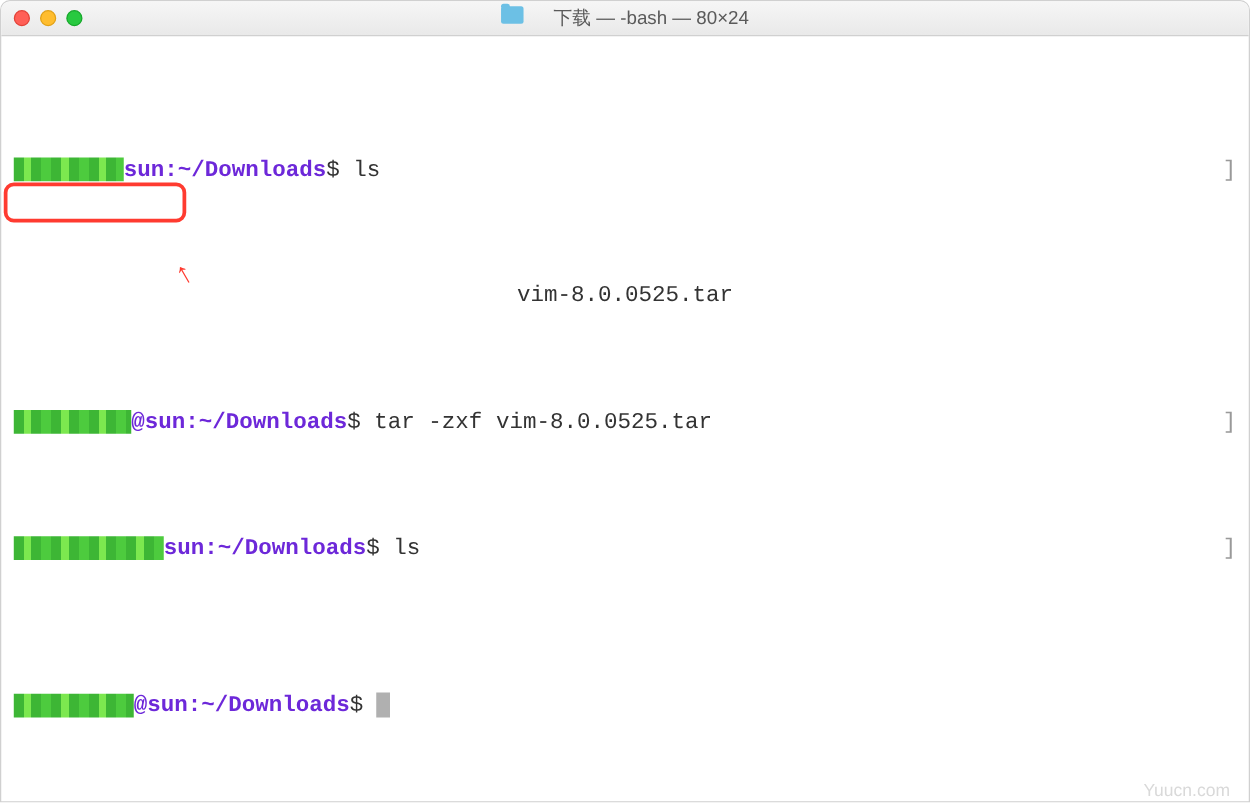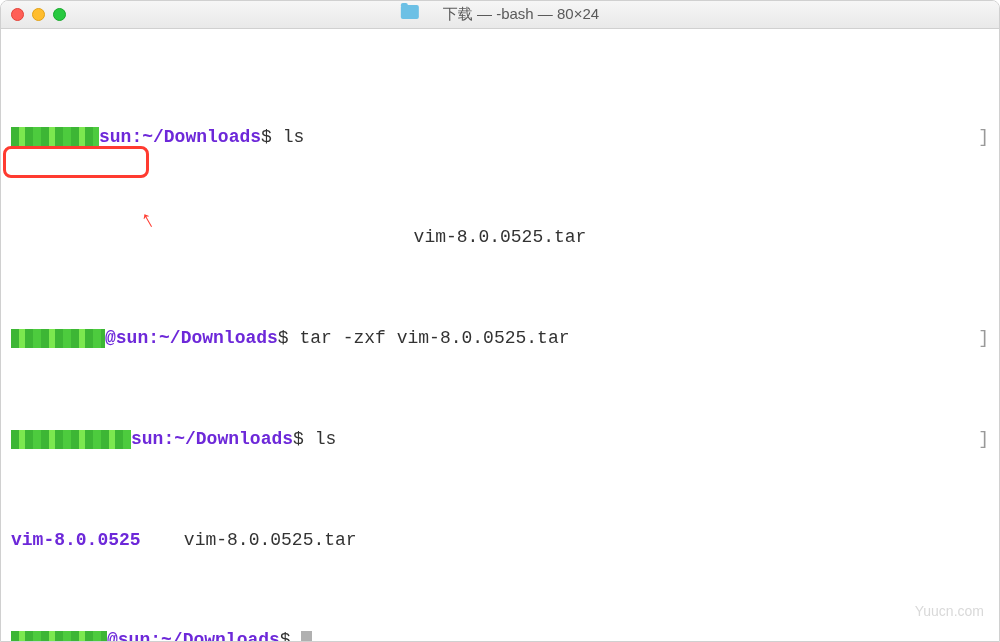--- a/index.html
+++ b/index.html
@@ -108,21 +108,21 @@
       height: 20px;
       background: #b0b0b0;
       vertical-align: middle;
     }
     .right-bracket {
       color: #999;
       float: right;
     }
     .watermark {
       position: absolute;
-      bottom: 23px;
+      bottom: 2px;
       right: 16px;
       color: #d9d9d9;
       font-family: Arial, sans-serif;
       font-size: 14px;
     }
   </style>
 </head>
 <body>
 
 <div class="window">
@@ -141,21 +141,20 @@
   <div class="terminal-body">
     
     <div><span class="censored" style="width:88px"></span><span class="cyan">sun</span><span class="cyan">:</span><span class="cyan">~/Downloads</span><span class="cmd">$</span> <span class="cmd">ls</span><span class="right-bracket">]</span></div>
     
     <div class="output">vim-8.0.0525.tar</div>
     
     <div><span class="censored" style="width:94px"></span><span class="cyan">@sun</span><span class="cyan">:</span><span class="cyan">~/Downloads</span><span class="cmd">$</span> <span class="cmd">tar -zxf vim-8.0.0525.tar</span><span class="right-bracket">]</span></div>
     
     <div><span class="censored" style="width:120px"></span><span class="cyan">sun</span><span class="cyan">:</span><span class="cyan">~/Downloads</span><span class="cmd">$</span> <span class="cmd">ls</span><span class="right-bracket">]</span></div>
     
-    <div><span class="cyan">vim-8.0.0525</span><span class="output">    vim-8.0.0525.tar</span></div>
     
     <div><span class="censored" style="width:96px"></span><span class="cyan">@sun</span><span class="cyan">:</span><span class="cyan">~/Downloads</span><span class="cmd">$</span> <span class="cursor"></span></div>
 
     
     <div class="highlight-box" style="left:2px; top:117px; width:146px; height:32px;"></div>
     <div class="arrow" style="left:140px; top:175px;">↑</div>
   </div>
 </div>
 
 <div class="watermark">Yuucn.com</div>

